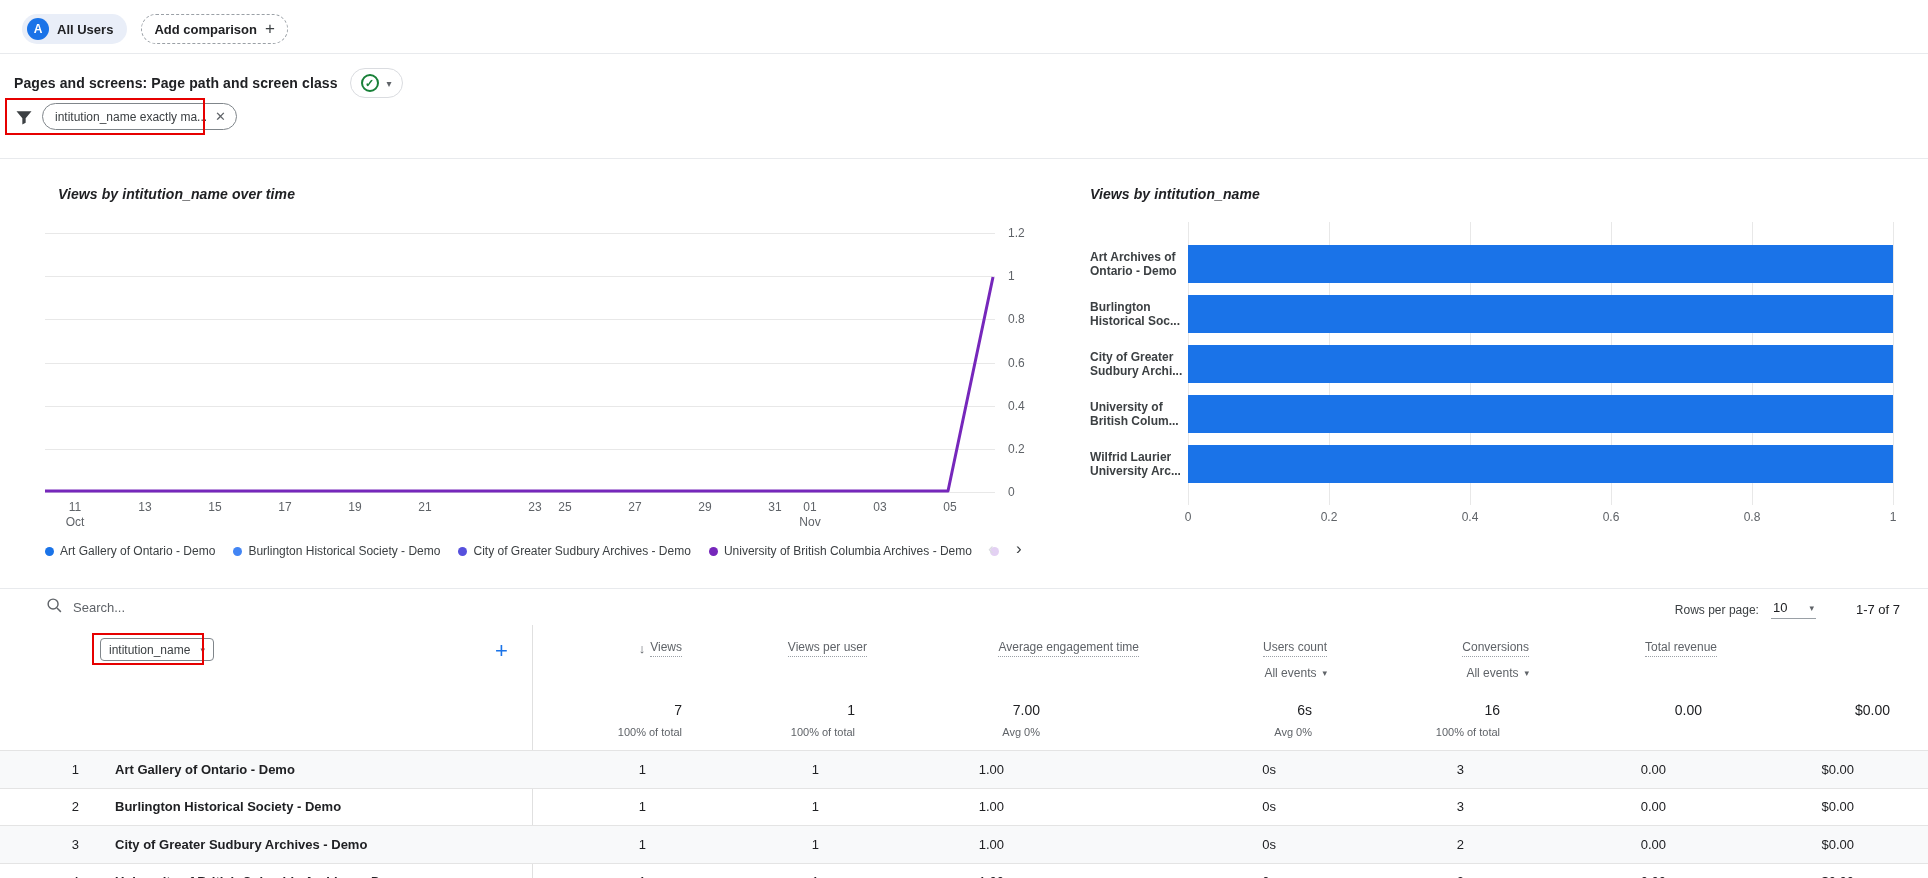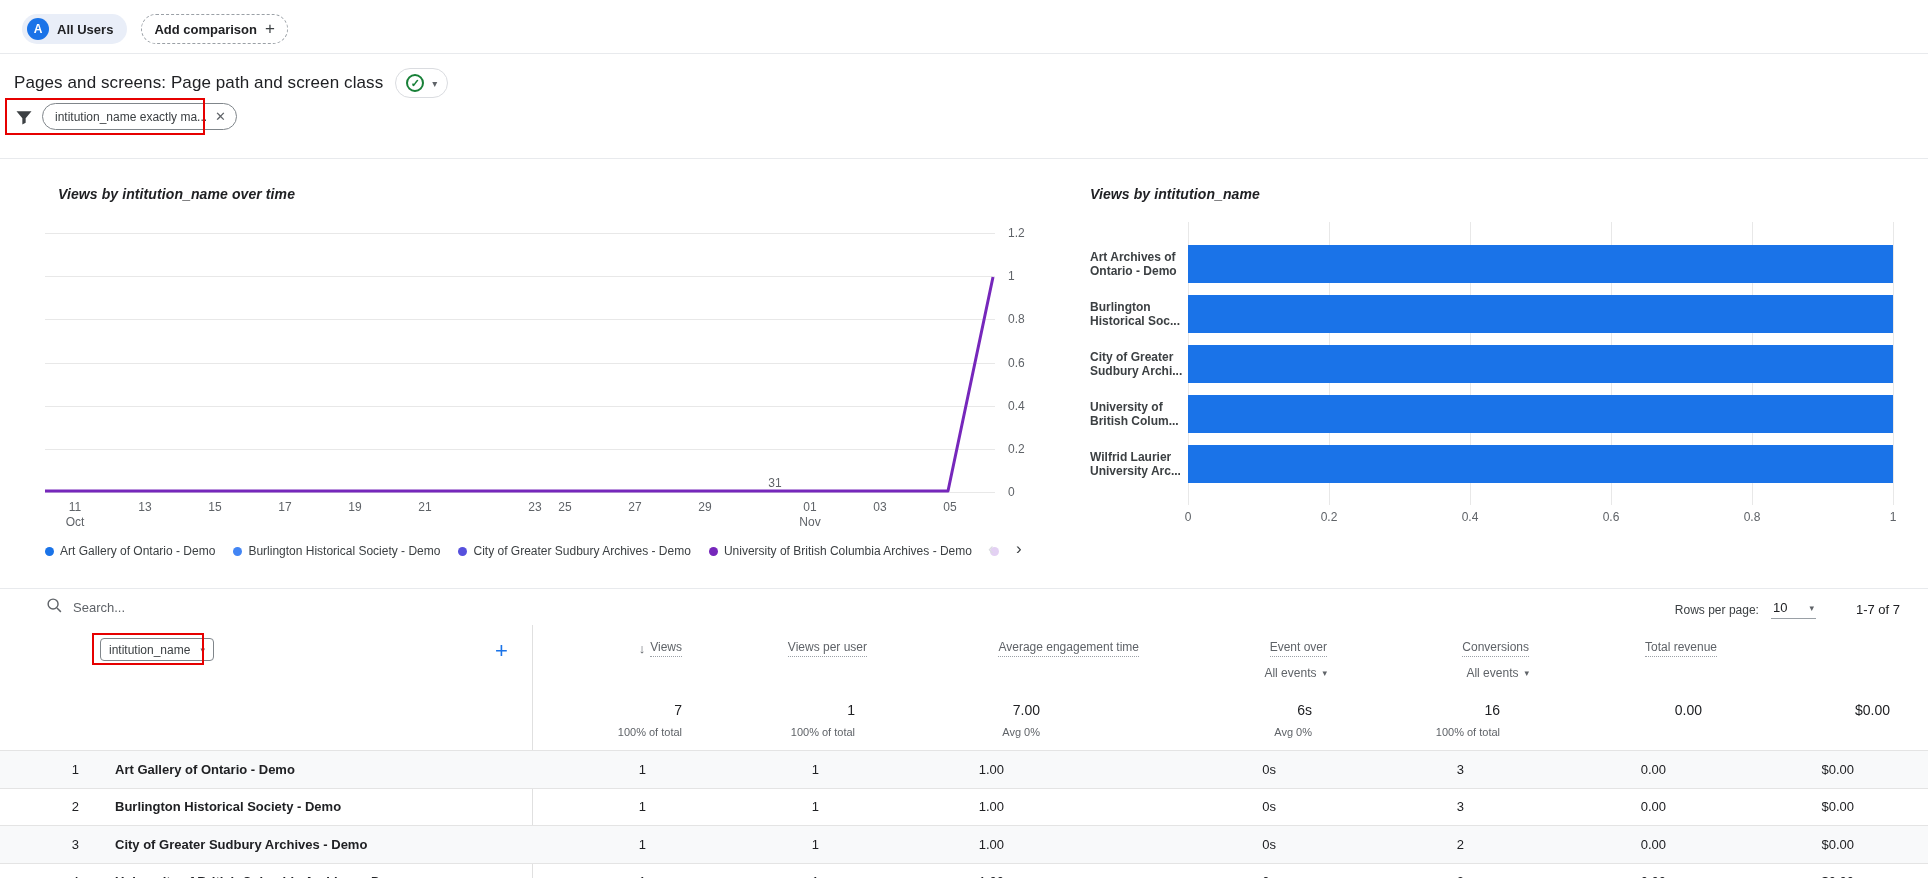--- a/index.html
+++ b/index.html
@@ -13,21 +13,21 @@
   .chip-all-users { background:#e9eef8; padding:0 14px 0 5px; gap:8px; font-weight:bold; color:#202124; }
   .avatar { width:22px; height:22px; border-radius:50%; background:#1a73e8; color:#fff; font-size:12px; font-weight:bold;
             display:flex; align-items:center; justify-content:center; }
   .chip-add { border:1px dashed #9aa0a6; padding:0 12px; gap:8px; font-weight:bold; color:#202124; }
   .chip-add .plus { font-size:17px; color:#3c4043; font-weight:normal; }
   .divider { position:absolute; left:0; width:1928px; border-top:1px solid #e8eaed; }
   .d1 { top:53px; } .d2 { top:158px; } .d3 { top:588px; }
 
   
   .title-row { position:absolute; left:14px; top:68px; display:flex; align-items:center; gap:12px; }
-  .page-title { font-size:17px; font-weight:normal; color:#202124; letter-spacing:0.1px; }
+  .page-title { font-size:14px; font-weight:bold; color:#202124; letter-spacing:0.1px; }
   .badge { display:flex; align-items:center; gap:8px; border:1px solid #dadce0; border-radius:16px;
            height:30px; padding:0 10px; cursor:pointer; }
   .check-circle { width:18px; height:18px; border:2px solid #188038; border-radius:50%; color:#188038;
                   font-size:11px; font-weight:bold; display:flex; align-items:center; justify-content:center; }
   .caret { font-size:10px; color:#5f6368; }
 
   
   .filter-row { position:absolute; left:14px; top:103px; display:flex; align-items:center; gap:8px; }
   .funnel-icon svg { display:block; }
   .filter-chip { display:flex; align-items:center; gap:8px; border:1px solid #80868b; border-radius:14px;
@@ -185,21 +185,21 @@
       </div>
       <div class="x-tick" style="left: 565px; top: 500px;">
         <div>25</div>
       </div>
       <div class="x-tick" style="left: 635px; top: 500px;">
         <div>27</div>
       </div>
       <div class="x-tick" style="left: 705px; top: 500px;">
         <div>29</div>
       </div>
-      <div class="x-tick" style="left: 775px; top: 476px;">
+      <div class="x-tick" style="left: 775px; top: 500px;">
         <div>31</div>
       </div>
       <div class="x-tick" style="left: 810px; top: 500px;">
         <div>01</div>
         <div>Nov</div>
       </div>
       <div class="x-tick" style="left: 880px; top: 500px;">
         <div>03</div>
       </div>
       <div class="x-tick" style="left: 950px; top: 500px;">
@@ -315,21 +315,21 @@
           <span class="col-label">Views per user</span>
         </div>
       </div>
       <div class="col-cell" style="width: 272px; text-align: center;">
         <div style="display: flex; align-items: center;">
           <span class="col-label">Average engagement time</span>
         </div>
       </div>
       <div class="col-cell" style="width: 188px;">
         <div style="display: flex; align-items: center;">
-          <span class="col-label">Event over</span>
+          <span class="col-label">Users count</span>
         </div>
         <div class="col-sub">
           <span>All events</span>
           <span class="caret">▾</span>
         </div>
       </div>
       <div class="col-cell" style="width: 202px;">
         <div style="display: flex; align-items: center;">
           <span class="col-label">Conversions</span>
         </div>

